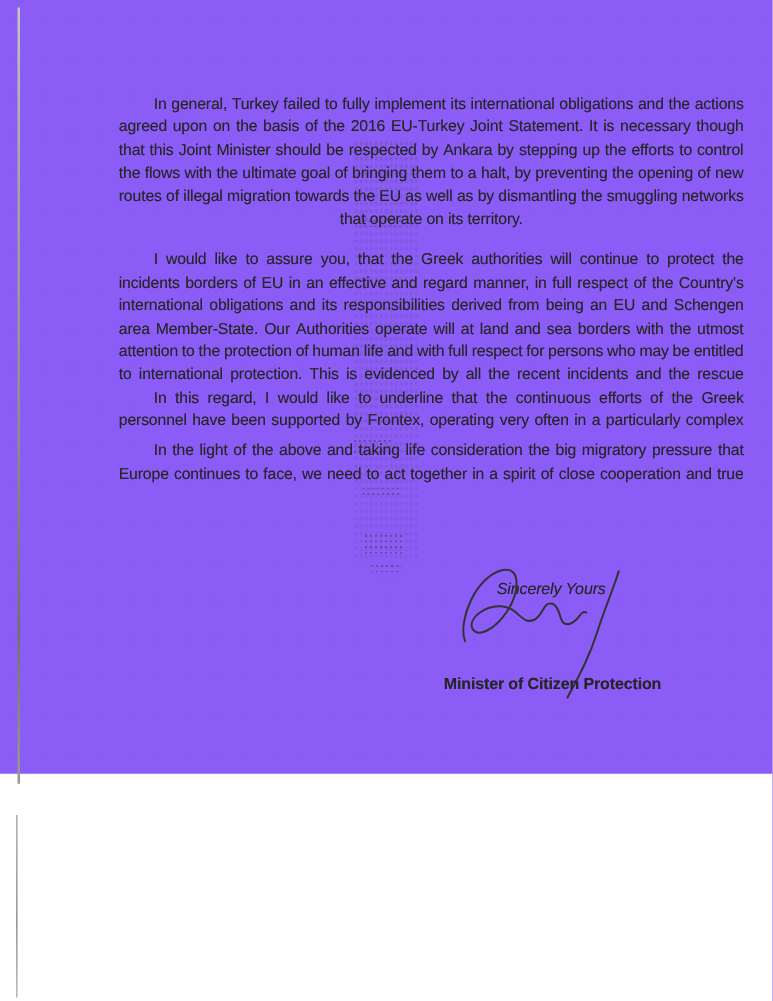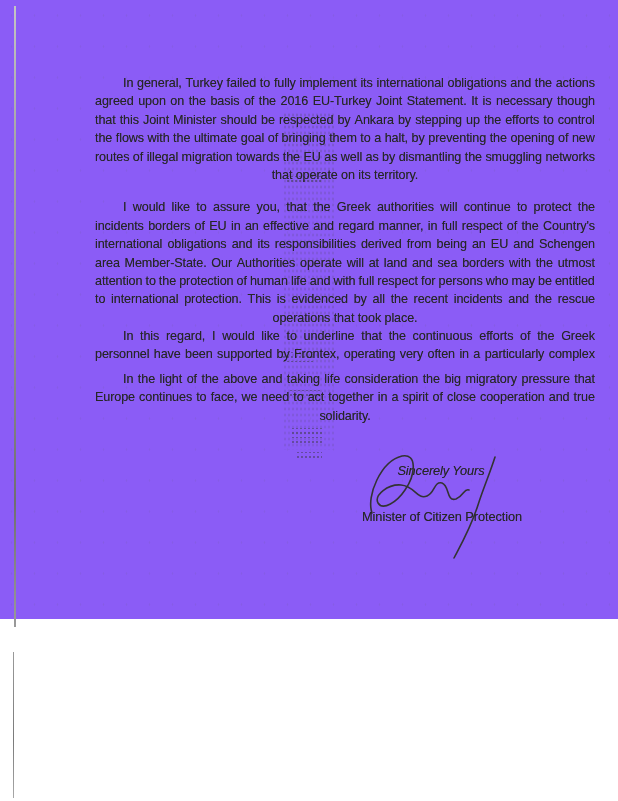--- a/index.html
+++ b/index.html
@@ -73,21 +73,21 @@
 
   
   .closing-line {
     position:absolute; transform:translateX(-50%);
     color:#262626; font-size:12.8px; letter-spacing:-0.1px;
     white-space:nowrap;
     text-shadow: 0 0 0.5px rgba(45,45,45,0.55);
   }
   .salutation { left:441px; top:463px;font-style:italic; }
   .signatory-name { left:441px; top:521px; }
-  .signatory-title { left:442px; top:509px; }
+  .signatory-title { left:442px; top:539px;font-weight:bold; }
   .signature-svg { position:absolute; left:365px; top:452px; pointer-events:none; }
 </style>
 </head>
 <body>
 
 <div class="page">
 
   <div class="speckles"></div>
 
   <div class="scanline top"></div>
@@ -285,21 +285,20 @@
           <span>evidenced</span>
           <span>by</span>
           <span>all</span>
           <span>the</span>
           <span>recent</span>
           <span>incidents</span>
           <span>and</span>
           <span>the</span>
           <span>rescue</span>
         </div>
-        <div class="line pfinal">operations that took place.</div>
       </div>
       <div style="margin-bottom: 6px;">
         <div class="line first just">
           <span>In</span>
           <span>this</span>
           <span>regard,</span>
           <span>I</span>
           <span>would</span>
           <span>like</span>
           <span>to</span>
@@ -358,21 +357,20 @@
           <span>together</span>
           <span>in</span>
           <span>a</span>
           <span>spirit</span>
           <span>of</span>
           <span>close</span>
           <span>cooperation</span>
           <span>and</span>
           <span>true</span>
         </div>
-        <div class="line pfinal">solidarity.</div>
       </div>
     </div>
 
   <div class="closing-line salutation">Sincerely Yours</div>
 
   <svg class="signature-svg" width="140" height="118" viewBox="0 0 140 118">
     <g fill="none" stroke="#333333" stroke-width="1.6" stroke-linecap="round">
       <path d="M 7,61 C 1,44 16,9 37,4 C 52,1 51,22 40,38 C 32,50 18,59 13,51 C 9,43 23,32 36,33 C 50,34 52,48 62,44 C 70,41 69,29 77,31 C 85,34 81,50 91,47 C 99,44 99,36 104,38"></path>
       <path d="M 130,5 C 125,21 118,37 113,53 C 106,75 98,89 89,106"></path>
     </g>

